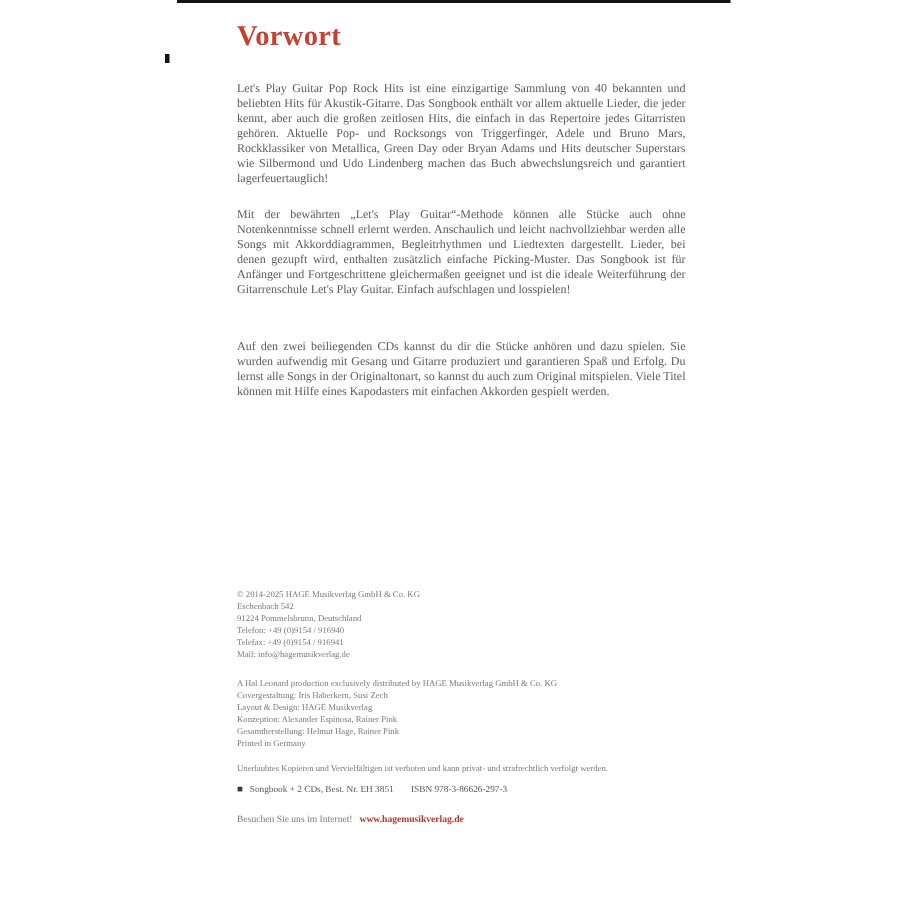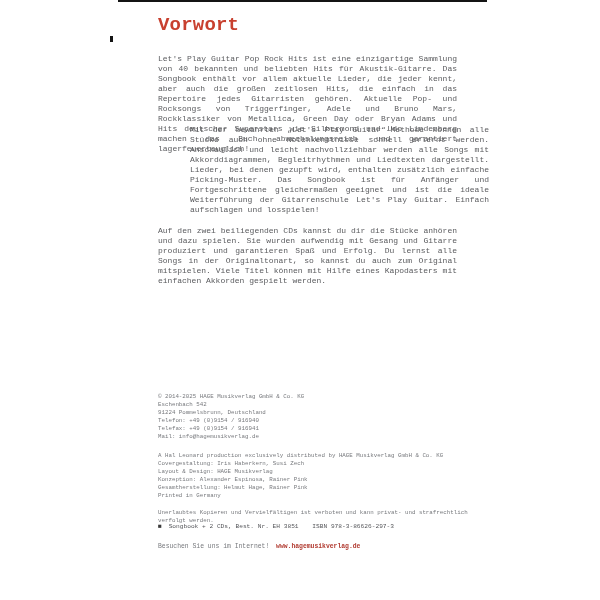--- a/index.html
+++ b/index.html
@@ -6,21 +6,21 @@
     margin: 0;
     padding: 0;
     background: #ffffff;
   }
   #page {
     position: relative;
     width: 568px;
     height: 600px;
     background: #ffffff;
     overflow: hidden;
-    font-family: Liberation Mono, monospace;
+    font-family: Liberation Serif, serif;
   }
   .top-edge {
     position: absolute;
     left: 118px;
     top: 0;
     width: 369px;
     height: 2px;
     background: #141414;
   }
   .scan-mark {
@@ -45,21 +45,21 @@
     position: absolute;
     left: 158px;
     width: 299px;
     margin: 0;
     font-size: 8px;
     line-height: 10px;
     text-align: justify;
     color: #5a5b5e;
   }
   #par-1 { top: 54px; }
-  #par-2 { top: 125px; margin-left: 32px; }
+  #par-2 { top: 138px; }
   #par-3 { top: 226px; }
   .imprint-block {
     position: absolute;
     left: 158px;
     width: 320px;
     font-size: 5.8px;
     line-height: 8px;
     color: #77797d;
   }
   #imprint-publisher { top: 393px; }

